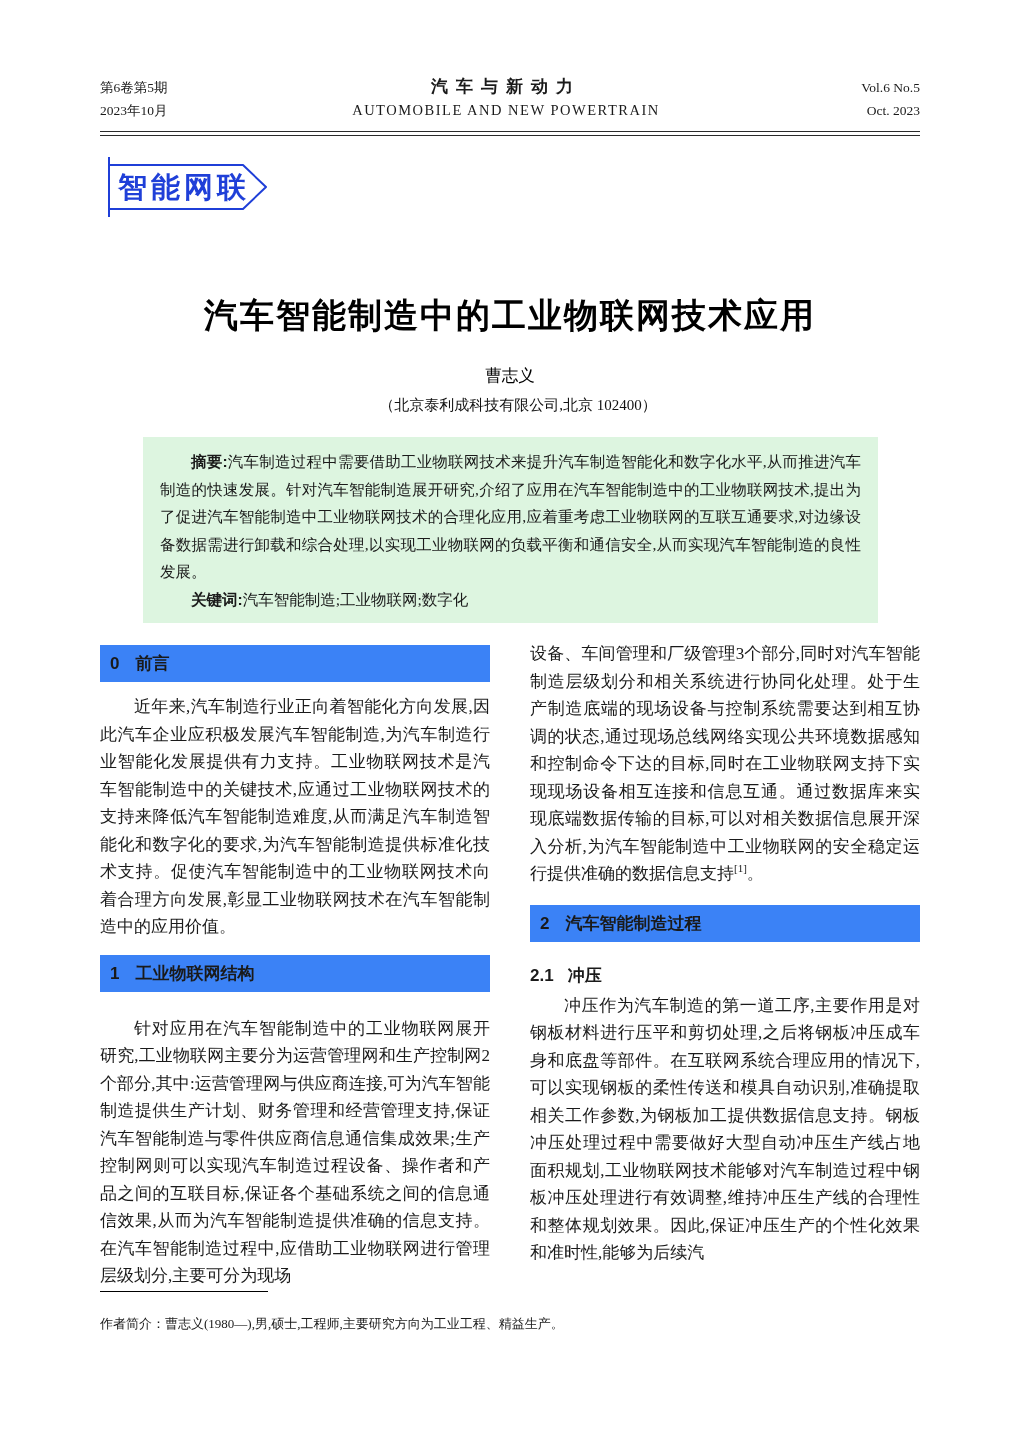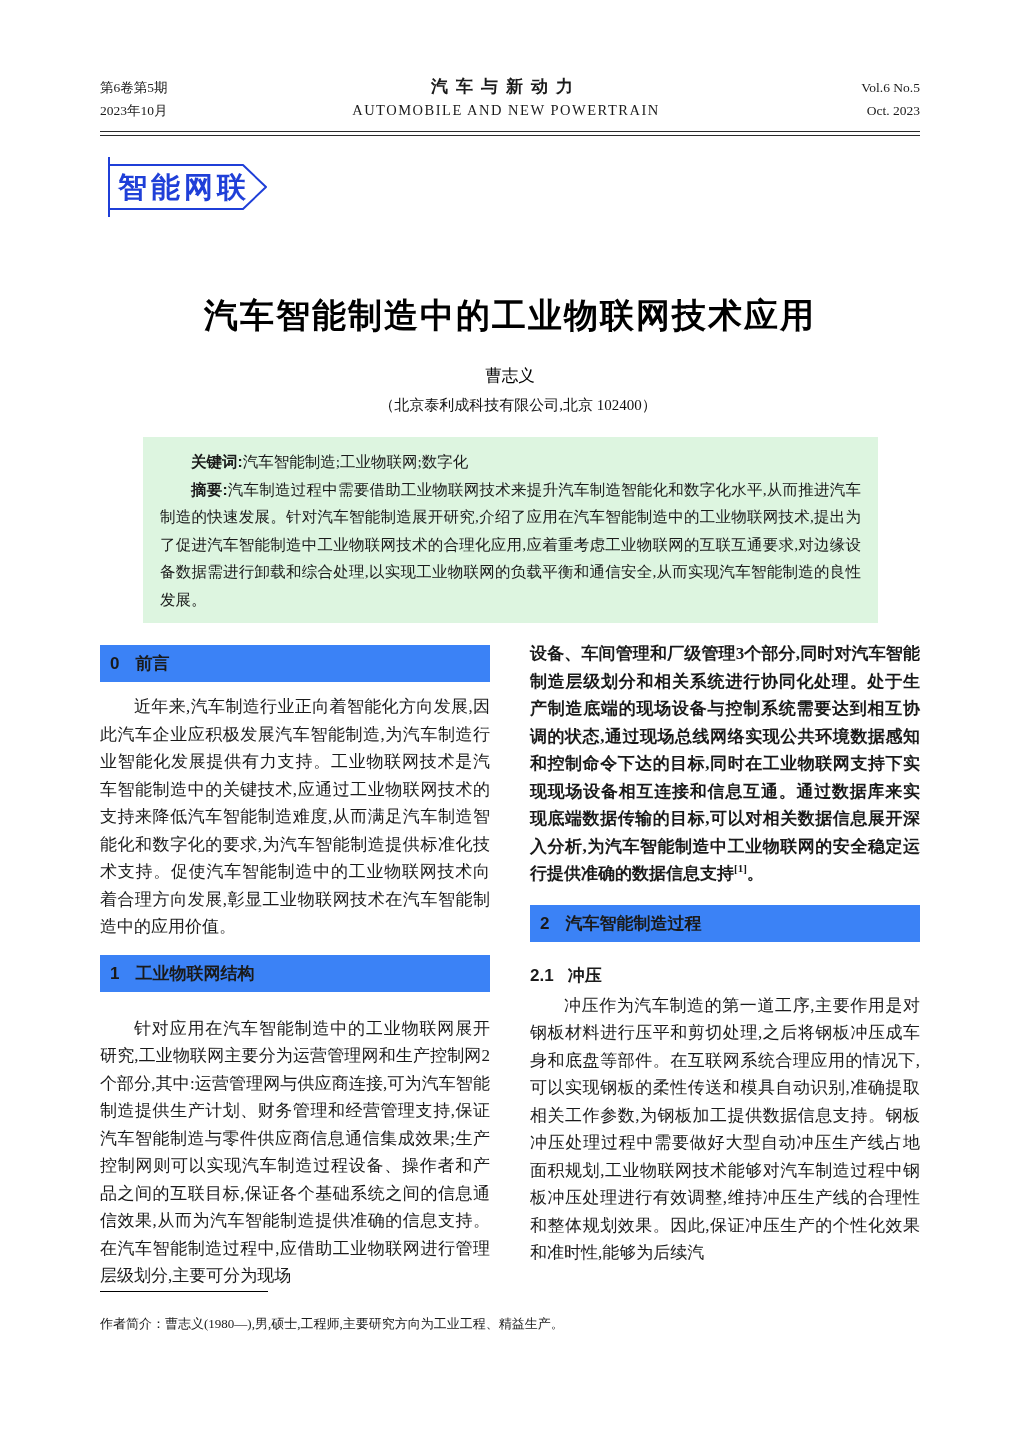--- a/index.html
+++ b/index.html
@@ -86,21 +86,21 @@
     font-family: "Liberation Sans", "DejaVu Sans", sans-serif;
     font-weight: bold; font-size: 17px;
     padding: 7px 0 7px 10px;
   }
   .sec-num { display: inline-block; margin-right: 16px; }
 
   .body-par {
     font-size: 17px; line-height: 27.5px;
     text-align: justify; text-indent: 2em;
   }
-  .no-indent { text-indent: 0; font-weight: bold; }
+  .no-indent { text-indent: 0; }
   .body-par sup { font-size: 11px; line-height: 0; }
 
   .intro-par { margin-top: 11px; margin-bottom: 14px; }
   .sec1-par { margin-top: 23px; }
   .cont-par { margin-top: -5px; }
   .bar-2 { margin-top: 17px; }
   .sub-heading {
     margin-top: 22px;
     font-family: "Liberation Sans", "DejaVu Sans", sans-serif;
     font-weight: bold; font-size: 17px;
@@ -142,22 +142,22 @@
       <path d="M7 9 H141 L164 31 L141 53 H7" fill="none" stroke="#1f3fd8" stroke-width="2" stroke-linejoin="round"></path>
       <text x="16" y="41" class="badge-text-svg" fill="#1f3fd8">智能网联</text>
     </svg>
   </div>
 
   <h1 class="article-title">汽车智能制造中的工业物联网技术应用</h1>
   <div class="article-author">曹志义</div>
   <div class="article-affiliation">（北京泰利成科技有限公司,北京 102400）</div>
 
   <div class="abstract-box">
+    <p class="ab-first"><span class="ab-label">摘要:</span><span>汽车制造过程中需要借助工业物联网技术来提升汽车制造智能化和数字化水平,从而推进汽车制造的快速发展。针对汽车智能制造展开研究,介绍了应用在汽车智能制造中的工业物联网技术,提出为了促进汽车智能制造中工业物联网技术的合理化应用,应着重考虑工业物联网的互联互通要求,对边缘设备数据需进行卸载和综合处理,以实现工业物联网的负载平衡和通信安全,从而实现汽车智能制造的良性发展。</span></p>
     <p class="ab-first"><span class="ab-label">关键词:</span><span>汽车智能制造;工业物联网;数字化</span></p>
-    <p class="ab-first"><span class="ab-label">摘要:</span><span>汽车制造过程中需要借助工业物联网技术来提升汽车制造智能化和数字化水平,从而推进汽车制造的快速发展。针对汽车智能制造展开研究,介绍了应用在汽车智能制造中的工业物联网技术,提出为了促进汽车智能制造中工业物联网技术的合理化应用,应着重考虑工业物联网的互联互通要求,对边缘设备数据需进行卸载和综合处理,以实现工业物联网的负载平衡和通信安全,从而实现汽车智能制造的良性发展。</span></p>
   </div>
 
   <div class="columns">
 
     <div class="col">
       <div class="sec-bar"><span class="sec-num">0</span><span>前言</span></div>
       <p class="body-par intro-par">近年来,汽车制造行业正向着智能化方向发展,因此汽车企业应积极发展汽车智能制造,为汽车制造行业智能化发展提供有力支持。工业物联网技术是汽车智能制造中的关键技术,应通过工业物联网技术的支持来降低汽车智能制造难度,从而满足汽车制造智能化和数字化的要求,为汽车智能制造提供标准化技术支持。促使汽车智能制造中的工业物联网技术向着合理方向发展,彰显工业物联网技术在汽车智能制造中的应用价值。</p>
 
       <div class="sec-bar"><span class="sec-num">1</span><span>工业物联网结构</span></div>
       <p class="body-par sec1-par">针对应用在汽车智能制造中的工业物联网展开研究,工业物联网主要分为运营管理网和生产控制网2个部分,其中:运营管理网与供应商连接,可为汽车智能制造提供生产计划、财务管理和经营管理支持,保证汽车智能制造与零件供应商信息通信集成效果;生产控制网则可以实现汽车制造过程设备、操作者和产品之间的互联目标,保证各个基础系统之间的信息通信效果,从而为汽车智能制造提供准确的信息支持。在汽车智能制造过程中,应借助工业物联网进行管理层级划分,主要可分为现场</p>

